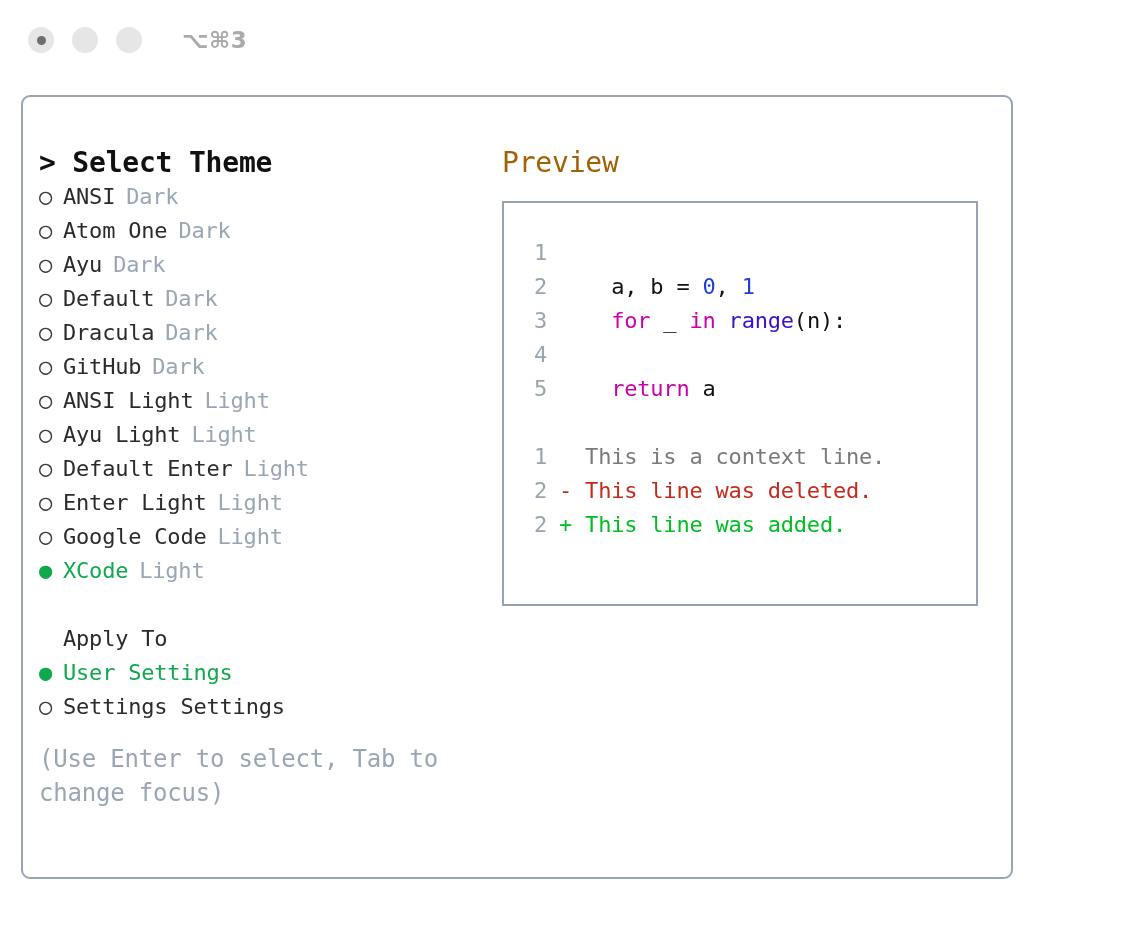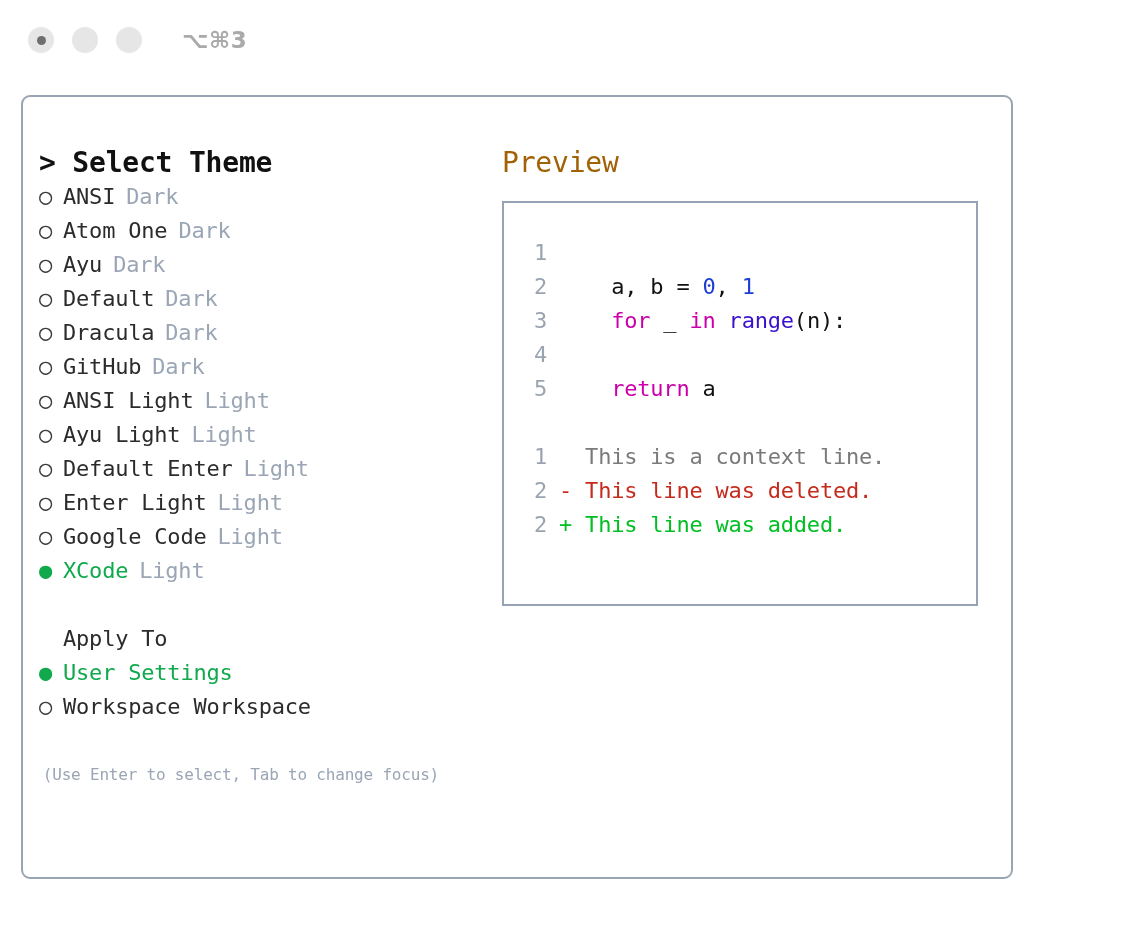--- a/index.html
+++ b/index.html
@@ -134,27 +134,26 @@
     align-items: baseline;
     line-height: 34px;
     font-size: 22px;
     white-space: pre;
     letter-spacing: -0.2px;
     margin-top: 34px;
   }
   .section-head .opt-name { color: #2b2b2b; }
 
   .hint {
-    margin-top: 34px;
+    margin-top: 18px;
     color: #9aa5b5;
-    font-size: 16px;
+    font-size: 24px;
     line-height: 34px;
     width: 400px;
     letter-spacing: -0.2px;
-    text-align: right;
   }
 
   
   .right-col {
     position: absolute;
     left: 479px;
     top: 49px;
     width: 480px;
   }
   .preview-label {
@@ -235,21 +234,21 @@
             <div class="opt-row"><span class="marker">○</span><span class="opt-name">Google Code</span><span class="opt-tag">Light</span></div>
             <div class="opt-row selected"><span class="marker filled">●</span><span class="opt-name">XCode</span><span class="opt-tag">Light</span></div>
           </div>
 
         <div class="section-head">
           <span class="marker"></span>
           <span class="opt-name">Apply To</span>
         </div>
         <div id="apply-items">
             <div class="opt-row selected"><span class="marker filled">●</span><span class="opt-name">User Settings</span></div>
-            <div class="opt-row"><span class="marker">○</span><span class="opt-name">Workspace Workspace</span></div>
+            <div class="opt-row"><span class="marker">○</span><span class="opt-name">Settings Settings</span></div>
           </div>
 
         <div class="hint">(Use Enter to select, Tab to change focus)</div>
       </div>
 
       <div class="right-col">
         <div class="preview-label">Preview</div>
         <div class="preview-box">
           <div id="code-block">
               <div class="code-line"><span class="lineno">1</span></div>

